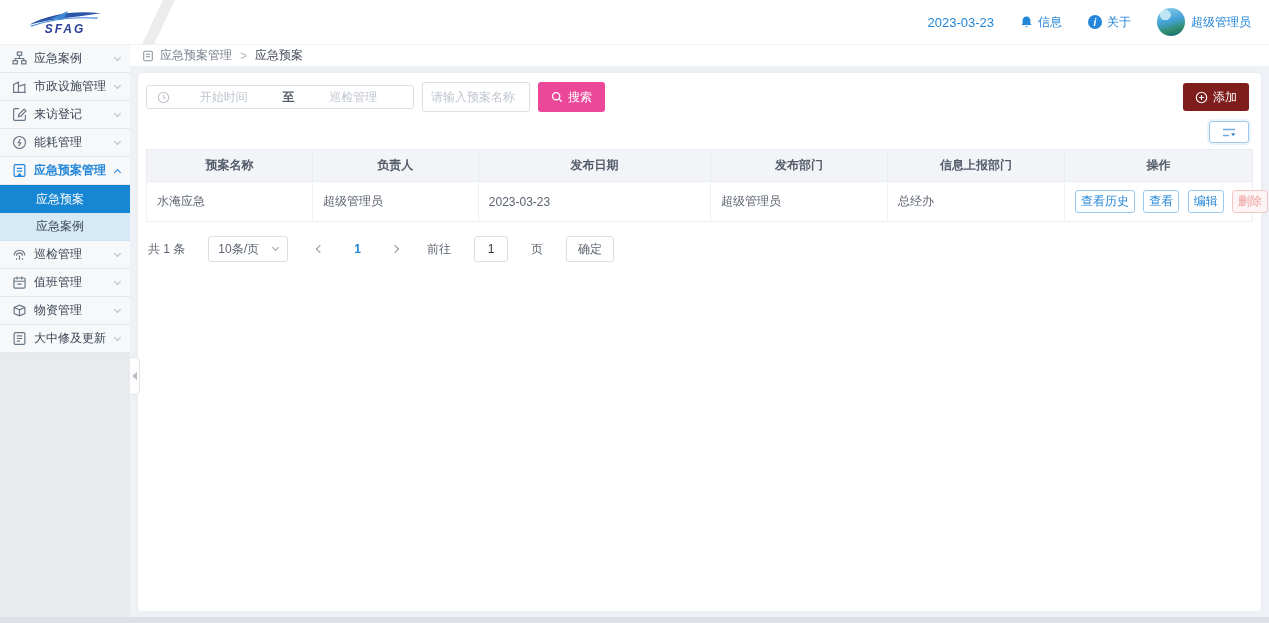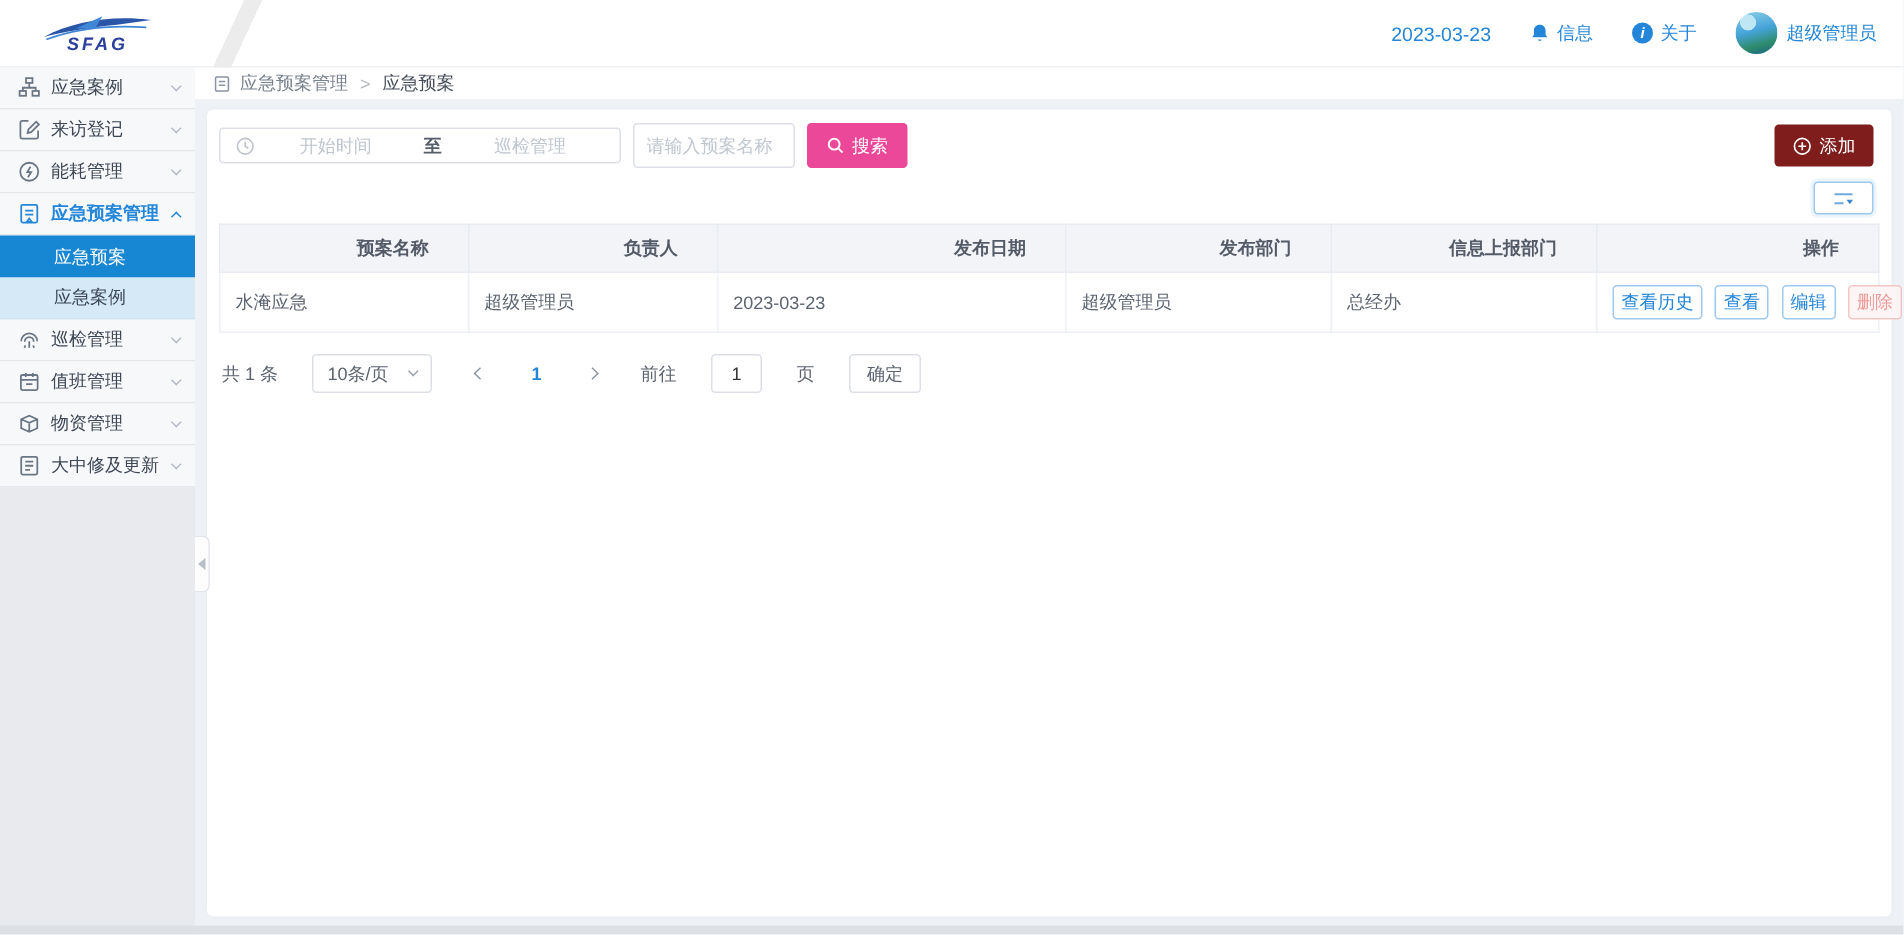--- a/index.html
+++ b/index.html
@@ -71,21 +71,21 @@
   .btn-search { height:30px; margin-left:8px; padding:0 13px; background:#ec4899; border:none; border-radius:3px;
       color:#fff; font-size:12px; display:inline-flex; align-items:center; gap:5px; cursor:pointer; font-family:inherit; }
   .btn-add { height:28px; margin-left:auto; margin-right:4px; padding:0 12px; background:#7f1d1d; border:none; border-radius:3px;
       color:#fff; font-size:12px; display:inline-flex; align-items:center; gap:5px; cursor:pointer; font-family:inherit; }
   .tools-row { display:flex; justify-content:flex-end; padding:9px 4px 6px 0; }
   .btn-cols { width:40px; height:22px; background:#fff; border:1px solid #9ec9ee; border-radius:3px; display:inline-flex;
       align-items:center; justify-content:center; cursor:pointer; box-shadow:0 0 0 2px #eaf4fc; }
 
   
   table { width:100%; border-collapse:collapse; font-size:12px; table-layout:fixed; }
-  th { background:#f3f4f8; border:1px solid #e8ecf2; color:#535b68; font-weight:bold; text-align:right;
+  th { background:#f3f4f8; border:1px solid #e8ecf2; color:#535b68; font-weight:bold; text-align:center;
       padding:7px 26px; white-space:nowrap; }
   td { border:1px solid #edf0f5; color:#5c6470; padding:8px 10px; white-space:nowrap; background:#fff; }
   .op-btn { font-size:12px; padding:2px 5px; border:1px solid #9ec9ee; color:#2386d8; background:#fff; border-radius:3px;
       margin-right:5px; cursor:pointer; font-family:inherit; }
   .op-btn.danger { border-color:#f3c6c6; color:#ee9c9c; background:#fdf5f5; }
 
   
   .pagination { display:flex; align-items:center; gap:23px; font-size:12px; color:#5c6470; padding:14px 2px 0 2px; }
   .page-size { height:26px; min-width:80px; border:1px solid #dcdfe6; border-radius:3px; display:inline-flex;
       align-items:center; justify-content:space-between; padding:0 9px; gap:8px; cursor:pointer; background:#fff; }
@@ -150,20 +150,29 @@
               <rect x="5" y="1" width="4" height="3"></rect>
                 <rect x="1" y="9" width="4" height="3"></rect>
                 <rect x="9" y="9" width="4" height="3"></rect>
               <path d="M7 4v3M3 9V7h8v2"></path>
             </svg>
           </span>
           <span class="lbl">应急案例</span>
           <span class="chev down"></span>
         </div>
 
+        <div class="side-item">
+          <span class="icn">
+            <svg width="15" height="15" viewBox="0 0 14 14" fill="none" stroke="currentColor" stroke-width="1.1">
+              <path d="M1.5 12.5V5l4.5-2v9.5M6 12.5V7l6-2v7.5M1 12.5h12"></path>
+            </svg>
+          </span>
+          <span class="lbl">市政设施管理</span>
+          <span class="chev down"></span>
+        </div>
 
         <div class="side-item">
           <span class="icn">
             <svg width="15" height="15" viewBox="0 0 14 14" fill="none" stroke="currentColor" stroke-width="1.1">
               <path d="M12.5 7.5v4a1 1 0 01-1 1h-9a1 1 0 01-1-1v-9a1 1 0 011-1h4"></path>
               <path d="M6 9l.5-2.2L11.3 2l1.7 1.7-4.8 4.8L6 9z"></path>
             </svg>
           </span>
           <span class="lbl">来访登记</span>
           <span class="chev down"></span>

